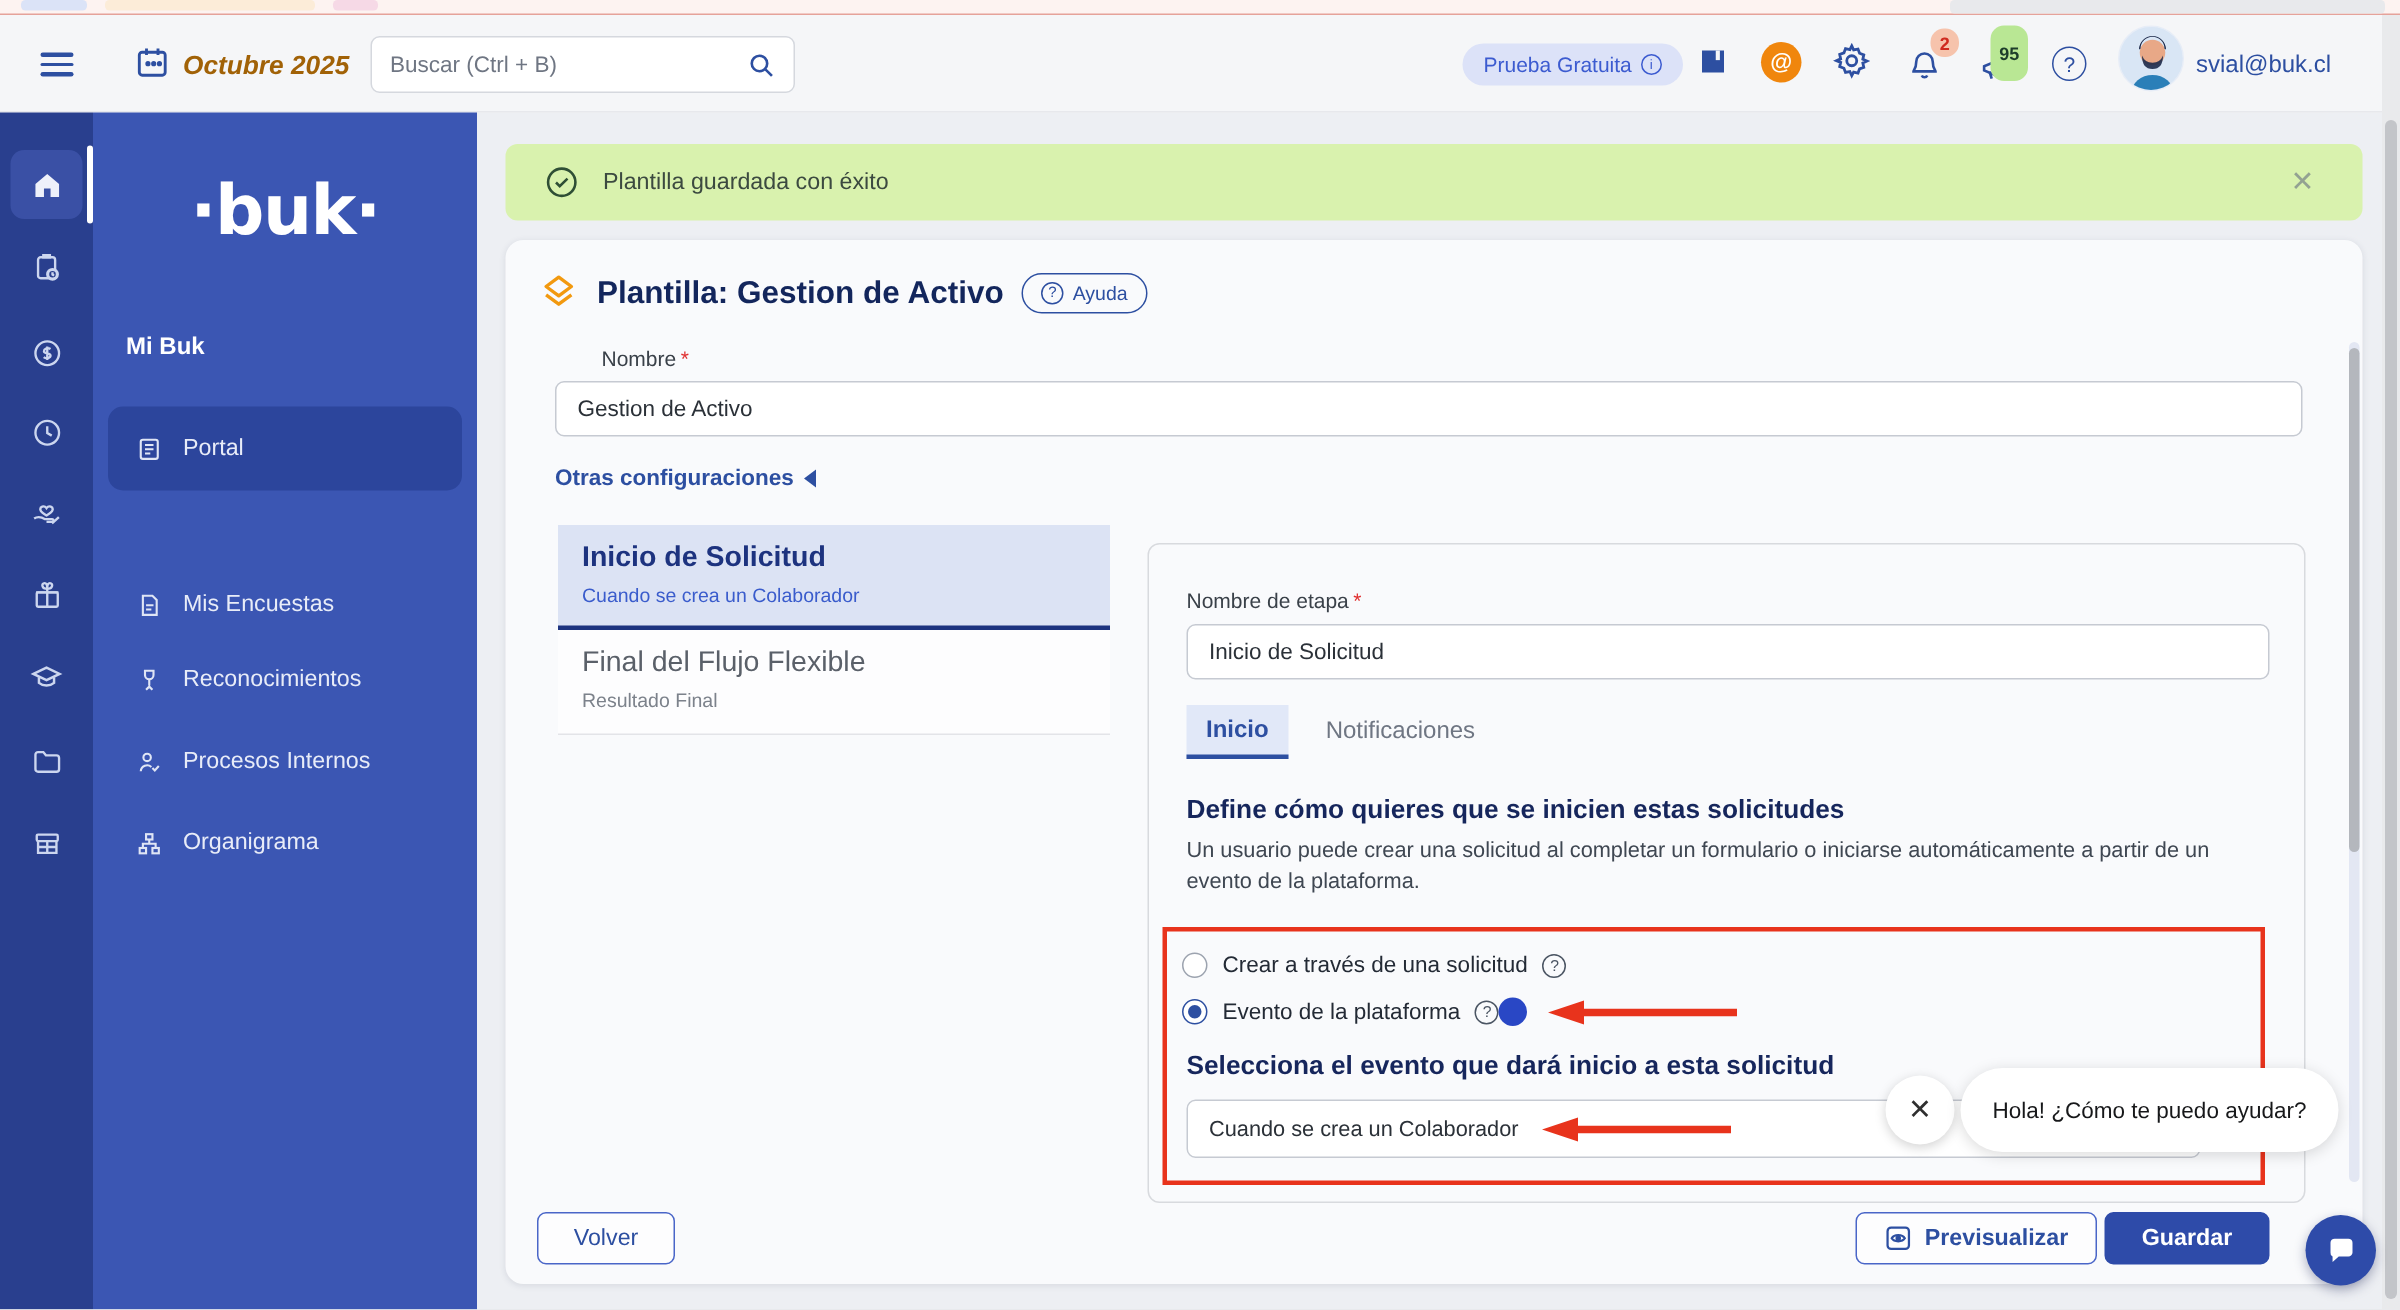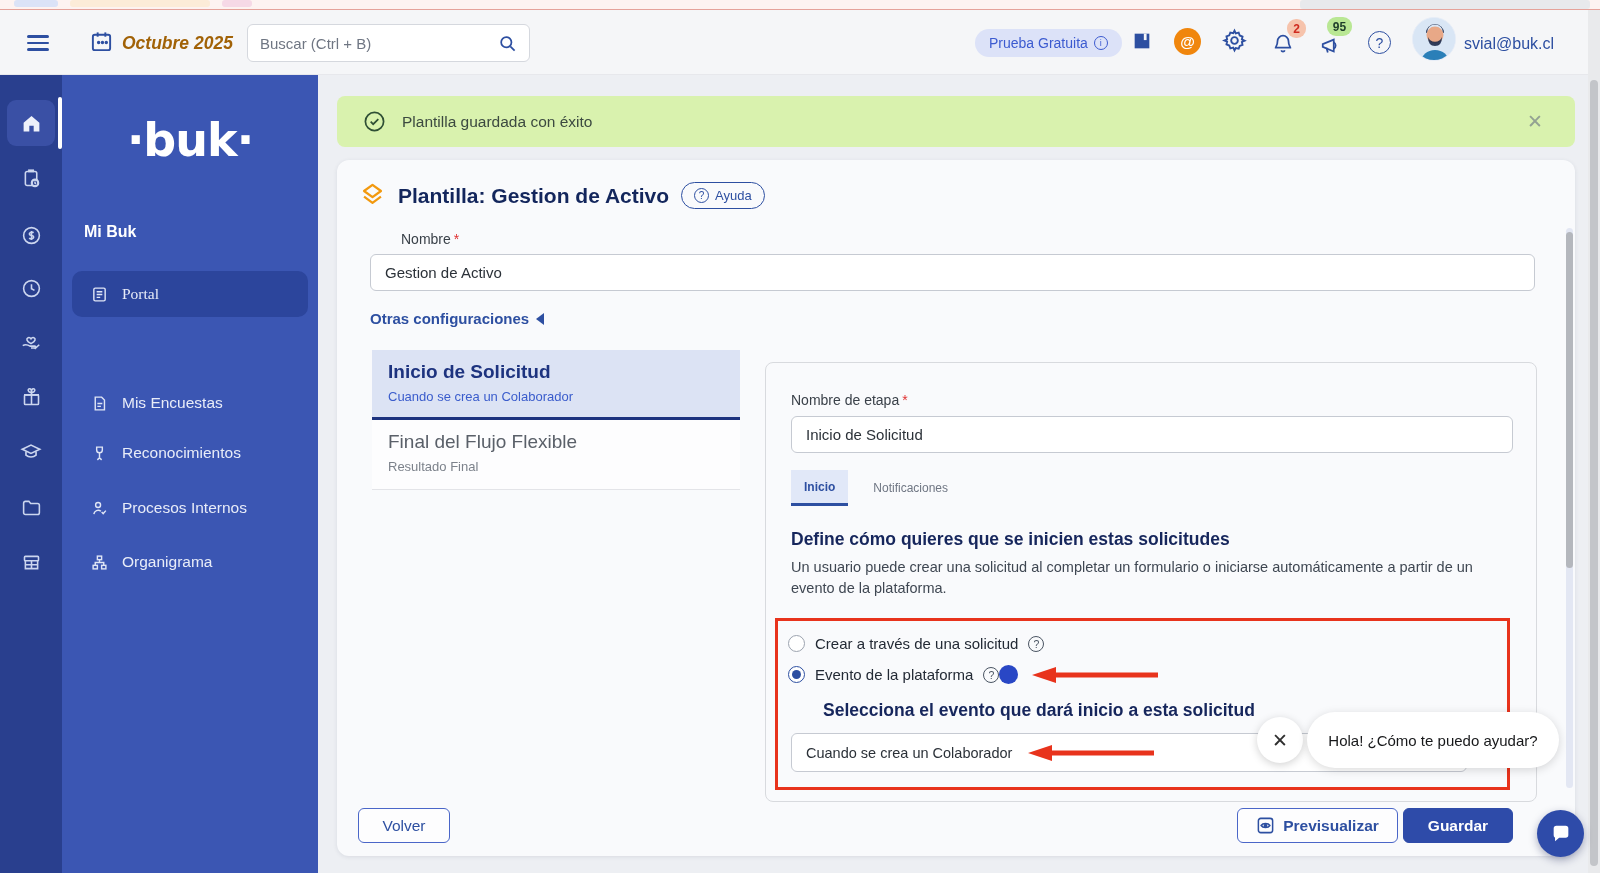--- a/index.html
+++ b/index.html
@@ -24,35 +24,35 @@
   }
   .search-box .ph { color:#6f7683; font-size:15px; flex:1; }
   .pill-trial {
     left:975px; top:19px; height:28px; padding:0 14px; background:#dce2f8; border-radius:14px;
     display:flex; align-items:center; gap:6px; color:#3c5bd0; font-size:14px;
   }
   .info-dot { width:14px; height:14px; border:1.3px solid #3c5bd0; border-radius:50%; font-size:9px; display:flex; align-items:center; justify-content:center; }
   .icon-btn { display:flex; align-items:center; justify-content:center; }
   .badge { position:absolute; border-radius:9px; font-size:12px; font-weight:bold; display:flex; align-items:center; justify-content:center; }
   .badge-red { background:#f6c3ac; color:#cf2b20; width:19px; height:19px; }
-  .badge-green { background:#b9e794; color:#1d3d2a; min-width:25px; height:19px; padding:0 3px; }
+  .badge-green { background:#b9e794; color:#1d3d2a; min-width:25px; height:37px; padding:0 3px; }
   .avatar { left:1412px; top:7px; width:44px; height:44px; border-radius:50%; background:#d9e6f5; overflow:hidden; border:1px solid #e7edf7; }
   .user-email { left:1464px; top:25px; font-size:16px; color:#2d4fa1; }
 
   
   .rail { left:0; top:75px; width:62px; height:798px; background:#293f8e; }
   .rail-ic { position:absolute; left:0; width:62px; height:34px; display:flex; align-items:center; justify-content:center; color:#ccd6ef; }
   .rail-active-bg { position:absolute; left:7px; top:25px; width:48px; height:46px; background:#3a50a5; border-radius:9px; }
   .rail-active-bar { position:absolute; right:0px; top:22px; width:4px; height:52px; background:#ffffff; border-radius:3px; }
   .panel { left:62px; top:75px; width:256px; height:798px; background:#3b56b3; }
   .logo { position:absolute; left:0; top:38px; width:256px; text-align:center; color:#fff; font-size:46px; font-weight:bold; font-family:"DejaVu Sans", sans-serif; letter-spacing:-1px; }
   .side-section { position:absolute; left:22px; top:148px; color:#fff; font-size:16px; font-weight:bold; }
   .menu-item { position:absolute; left:10px; width:236px; height:40px; display:flex; align-items:center; gap:14px; padding-left:18px; color:#e8ecf8; font-size:15.5px; border-radius:10px; }
   .menu-item .mi { width:18px; height:18px; color:#dfe5f5; display:flex; align-items:center; justify-content:center; }
-  .menu-active { background:#2c459c; height:46px;font-family:Liberation Serif, serif; }
+  .menu-active { background:#2c459c; height:56px; }
 
   
   .banner { left:337px; top:96px; width:1238px; height:51px; background:#d9f2ae; border-radius:8px; display:flex; align-items:center; }
   .banner-text { font-size:15.5px; color:#3c4a40; }
   .banner-close { position:absolute; right:32px; font-size:19px; color:#93a292; line-height:1; }
 
   .card { left:337px; top:160px; width:1238px; height:696px; background:#f9fafc; border-radius:12px; box-shadow:0 1px 4px rgba(40,50,80,.10); }
   .card-header { position:absolute; left:22px; top:22px; display:flex; align-items:center; gap:12px;text-align:right; }
   .card-title { font-size:21px; font-weight:bold; color:#13265c; }
   .help-pill { display:flex; align-items:center; gap:6px; border:1px solid #2d4fa1; border-radius:14px; height:27px; padding:0 12px; color:#2d4fa1; font-size:13px; }
@@ -65,21 +65,21 @@
   .stage-card { position:absolute; left:35px; width:368px; }
   .stage-item { padding:11px 16px 9px 16px; }
   .stage1 { background:#dce3f4; border-bottom:3px solid #1d337f; height:70px; }
   .stage1 .st-title { color:#1d337f; font-size:19px; }
   .stage1 .st-sub { color:#3a5ccc; font-size:13px; margin-top:6px; }
   .stage2 { background:#fdfdfe; border-bottom:1px solid #e3e4e8; height:70px; }
   .stage2 .st-title { color:#5a6069; font-size:19px; }
   .stage2 .st-sub { color:#7c828b; font-size:13px; margin-top:6px; }
 
   .stage-panel { position:absolute; left:428px; top:202px; width:772px; height:440px; border:1px solid #d8dade; border-radius:8px; }
-  .tab { height:36px; display:flex; align-items:center; padding:0 13px; font-size:12px; }
+  .tab { height:36px; display:flex; align-items:center; padding:0 13px; font-size:16px; }
   .tab-active { color:#2d4fa1; background:#e1e8f8; border-bottom:3px solid #2d4fa1; font-weight:bold; }
   .tab-idle { color:#6f7683; }
   .section-title { font-size:17.5px; font-weight:bold; color:#16265c; }
   .desc { font-size:14.5px; color:#3f4752; line-height:21px; max-width:695px; }
 
   .radio { width:17px; height:17px; border-radius:50%; background:#fff; }
   .radio-off { border:1.5px solid #9ca3af; }
   .radio-on { border:1.5px solid #2d4fa1; display:flex; align-items:center; justify-content:center; }
   .radio-on i { width:9px; height:9px; border-radius:50%; background:#2d4fa1; display:block; }
   .radio-label { font-size:15px; color:#232a35; }
@@ -393,21 +393,21 @@
           </span>
         <span class="radio-label">Evento de la plataforma</span>
         <span class="help-ic">?</span>
         <span class="blue-dot"></span>
         <svg class="annot" width="128" height="18" viewBox="0 0 128 18" style="margin-left:4px;">
           <line x1="22" y1="9" x2="126" y2="9" stroke="#e8331c" stroke-width="5"></line>
           <polygon points="0,9 24,1 24,17" fill="#e8331c"></polygon>
         </svg>
       </div>
 
-      <div class="abs section-title" style="left:25px;top:337px;margin-left:32px;">Selecciona el evento que dará inicio a esta solicitud</div>
+      <div class="abs section-title" style="left:25px;top:337px;">Selecciona el evento que dará inicio a esta solicitud</div>
 
       <div class="abs text-input" style="left:25px;top:370px;width:676px;height:39px;font-size:14.5px;">
         <span>Cuando se crea un Colaborador</span>
         <svg class="annot" width="128" height="18" viewBox="0 0 128 18" style="margin-left:16px;">
           <line x1="22" y1="9" x2="126" y2="9" stroke="#e8331c" stroke-width="5"></line>
           <polygon points="0,9 24,1 24,17" fill="#e8331c"></polygon>
         </svg>
       </div>
     </div>
 

